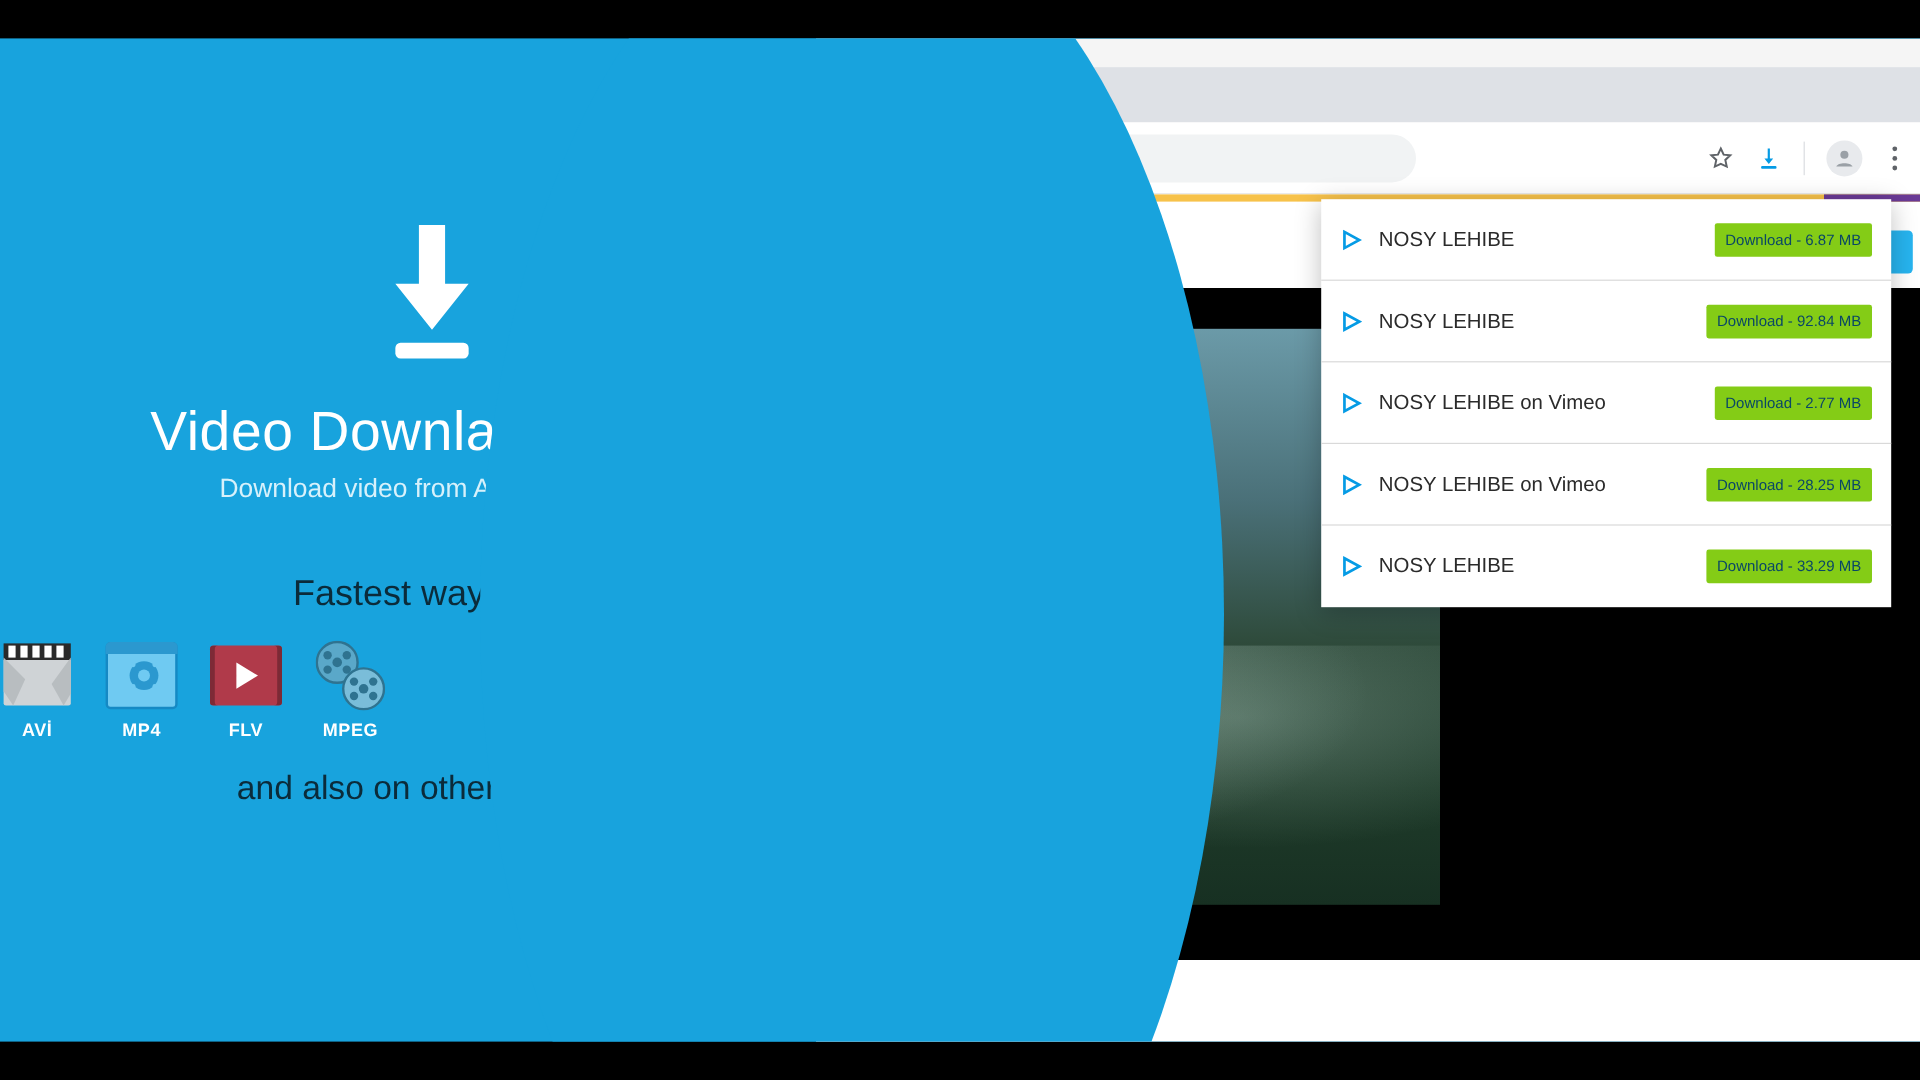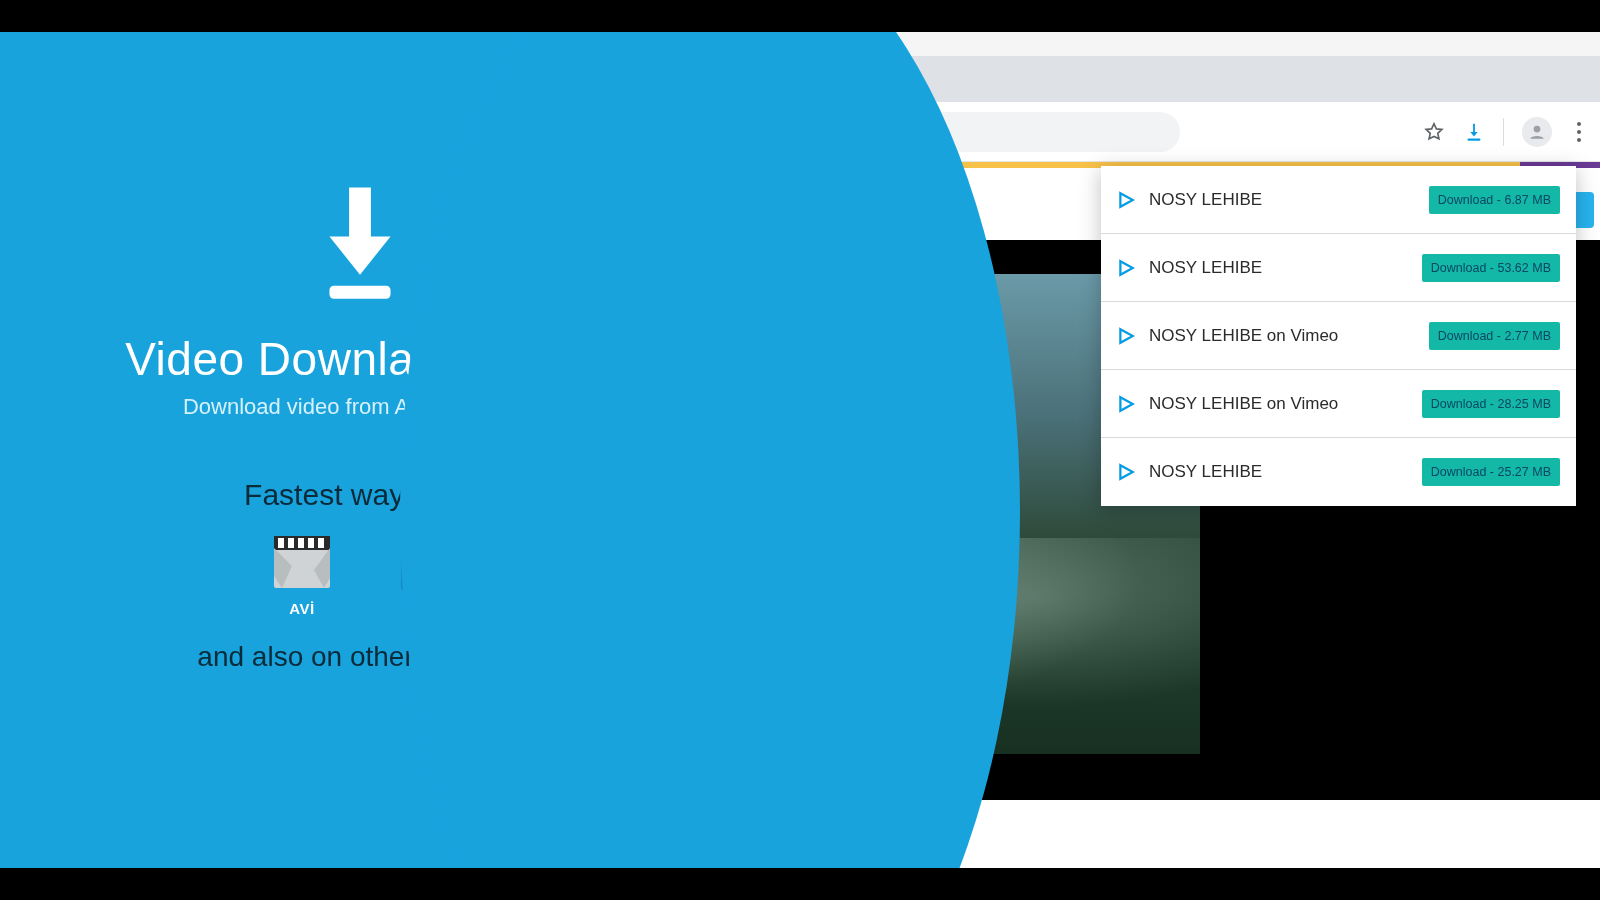--- a/index.html
+++ b/index.html
@@ -51,22 +51,22 @@
   font-weight: 300;
 }
 .fast-text {
   font-size: 30px;
   color: #0b2b3a;
   margin-top: 58px;
   font-weight: 400;
 }
 .formats-row {
   display: flex;
-  justify-content: flex-end;
-  gap: 67px;
+  justify-content: flex-start;
+  gap: 25px;
   margin-top: 22px;
 }
 .format-item { text-align: center; color: #fff; }
 .format-item .ic { width: 62px; height: 58px; margin: 0 auto 8px; display:flex; align-items:center; justify-content:center; }
 .format-item .lbl { font-size: 15px; font-weight: 700; letter-spacing: 0.5px; }
 .other-text {
   font-size: 28px;
   color: #0b2b3a;
   margin-top: 24px;
   font-weight: 400;
@@ -247,21 +247,21 @@
   align-items: center;
   height: 68px;
   border-bottom: 1px solid #d9d9d9;
   padding: 0 16px;
   gap: 14px;
 }
 .ext-row:last-child { border-bottom: none; }
 .play-ic { width: 18px; height: 18px; flex-shrink:0; }
 .ext-title { flex: 1; font-size: 17px; color: #2b2b2b; }
 .ext-btn {
-  background: #14b8a6;
+  background: #84cc16;
   color: #0a4766;
   font-size: 12.5px;
   padding: 7px 9px;
   border-radius: 2px;
   white-space: nowrap;
   font-weight: 500;
 }
 
 
 svg { display:block; }
@@ -408,41 +408,41 @@
             <path fill="none" stroke="#059be5" stroke-width="2" d="M3 2l11 6-11 6z"></path>
           </svg>
         <div class="ext-title">NOSY LEHIBE</div>
         <div class="ext-btn"><span>Download - 6.87 MB</span></div>
       </div>
       <div class="ext-row">
         <svg class="play-ic" viewBox="0 0 16 16">
             <path fill="none" stroke="#059be5" stroke-width="2" d="M3 2l11 6-11 6z"></path>
           </svg>
         <div class="ext-title">NOSY LEHIBE</div>
-        <div class="ext-btn"><span>Download - 53.62 MB</span></div>
+        <div class="ext-btn"><span>Download - 92.84 MB</span></div>
       </div>
       <div class="ext-row">
         <svg class="play-ic" viewBox="0 0 16 16">
             <path fill="none" stroke="#059be5" stroke-width="2" d="M3 2l11 6-11 6z"></path>
           </svg>
         <div class="ext-title">NOSY LEHIBE on Vimeo</div>
         <div class="ext-btn"><span>Download - 2.77 MB</span></div>
       </div>
       <div class="ext-row">
         <svg class="play-ic" viewBox="0 0 16 16">
             <path fill="none" stroke="#059be5" stroke-width="2" d="M3 2l11 6-11 6z"></path>
           </svg>
         <div class="ext-title">NOSY LEHIBE on Vimeo</div>
         <div class="ext-btn"><span>Download - 28.25 MB</span></div>
       </div>
       <div class="ext-row">
         <svg class="play-ic" viewBox="0 0 16 16">
             <path fill="none" stroke="#059be5" stroke-width="2" d="M3 2l11 6-11 6z"></path>
           </svg>
         <div class="ext-title">NOSY LEHIBE</div>
-        <div class="ext-btn"><span>Download - 25.27 MB</span></div>
+        <div class="ext-btn"><span>Download - 33.29 MB</span></div>
       </div>
     </div>
 
     <div class="curve-mask"></div>
   </div>
 
 </div>
 
 </body></html>

